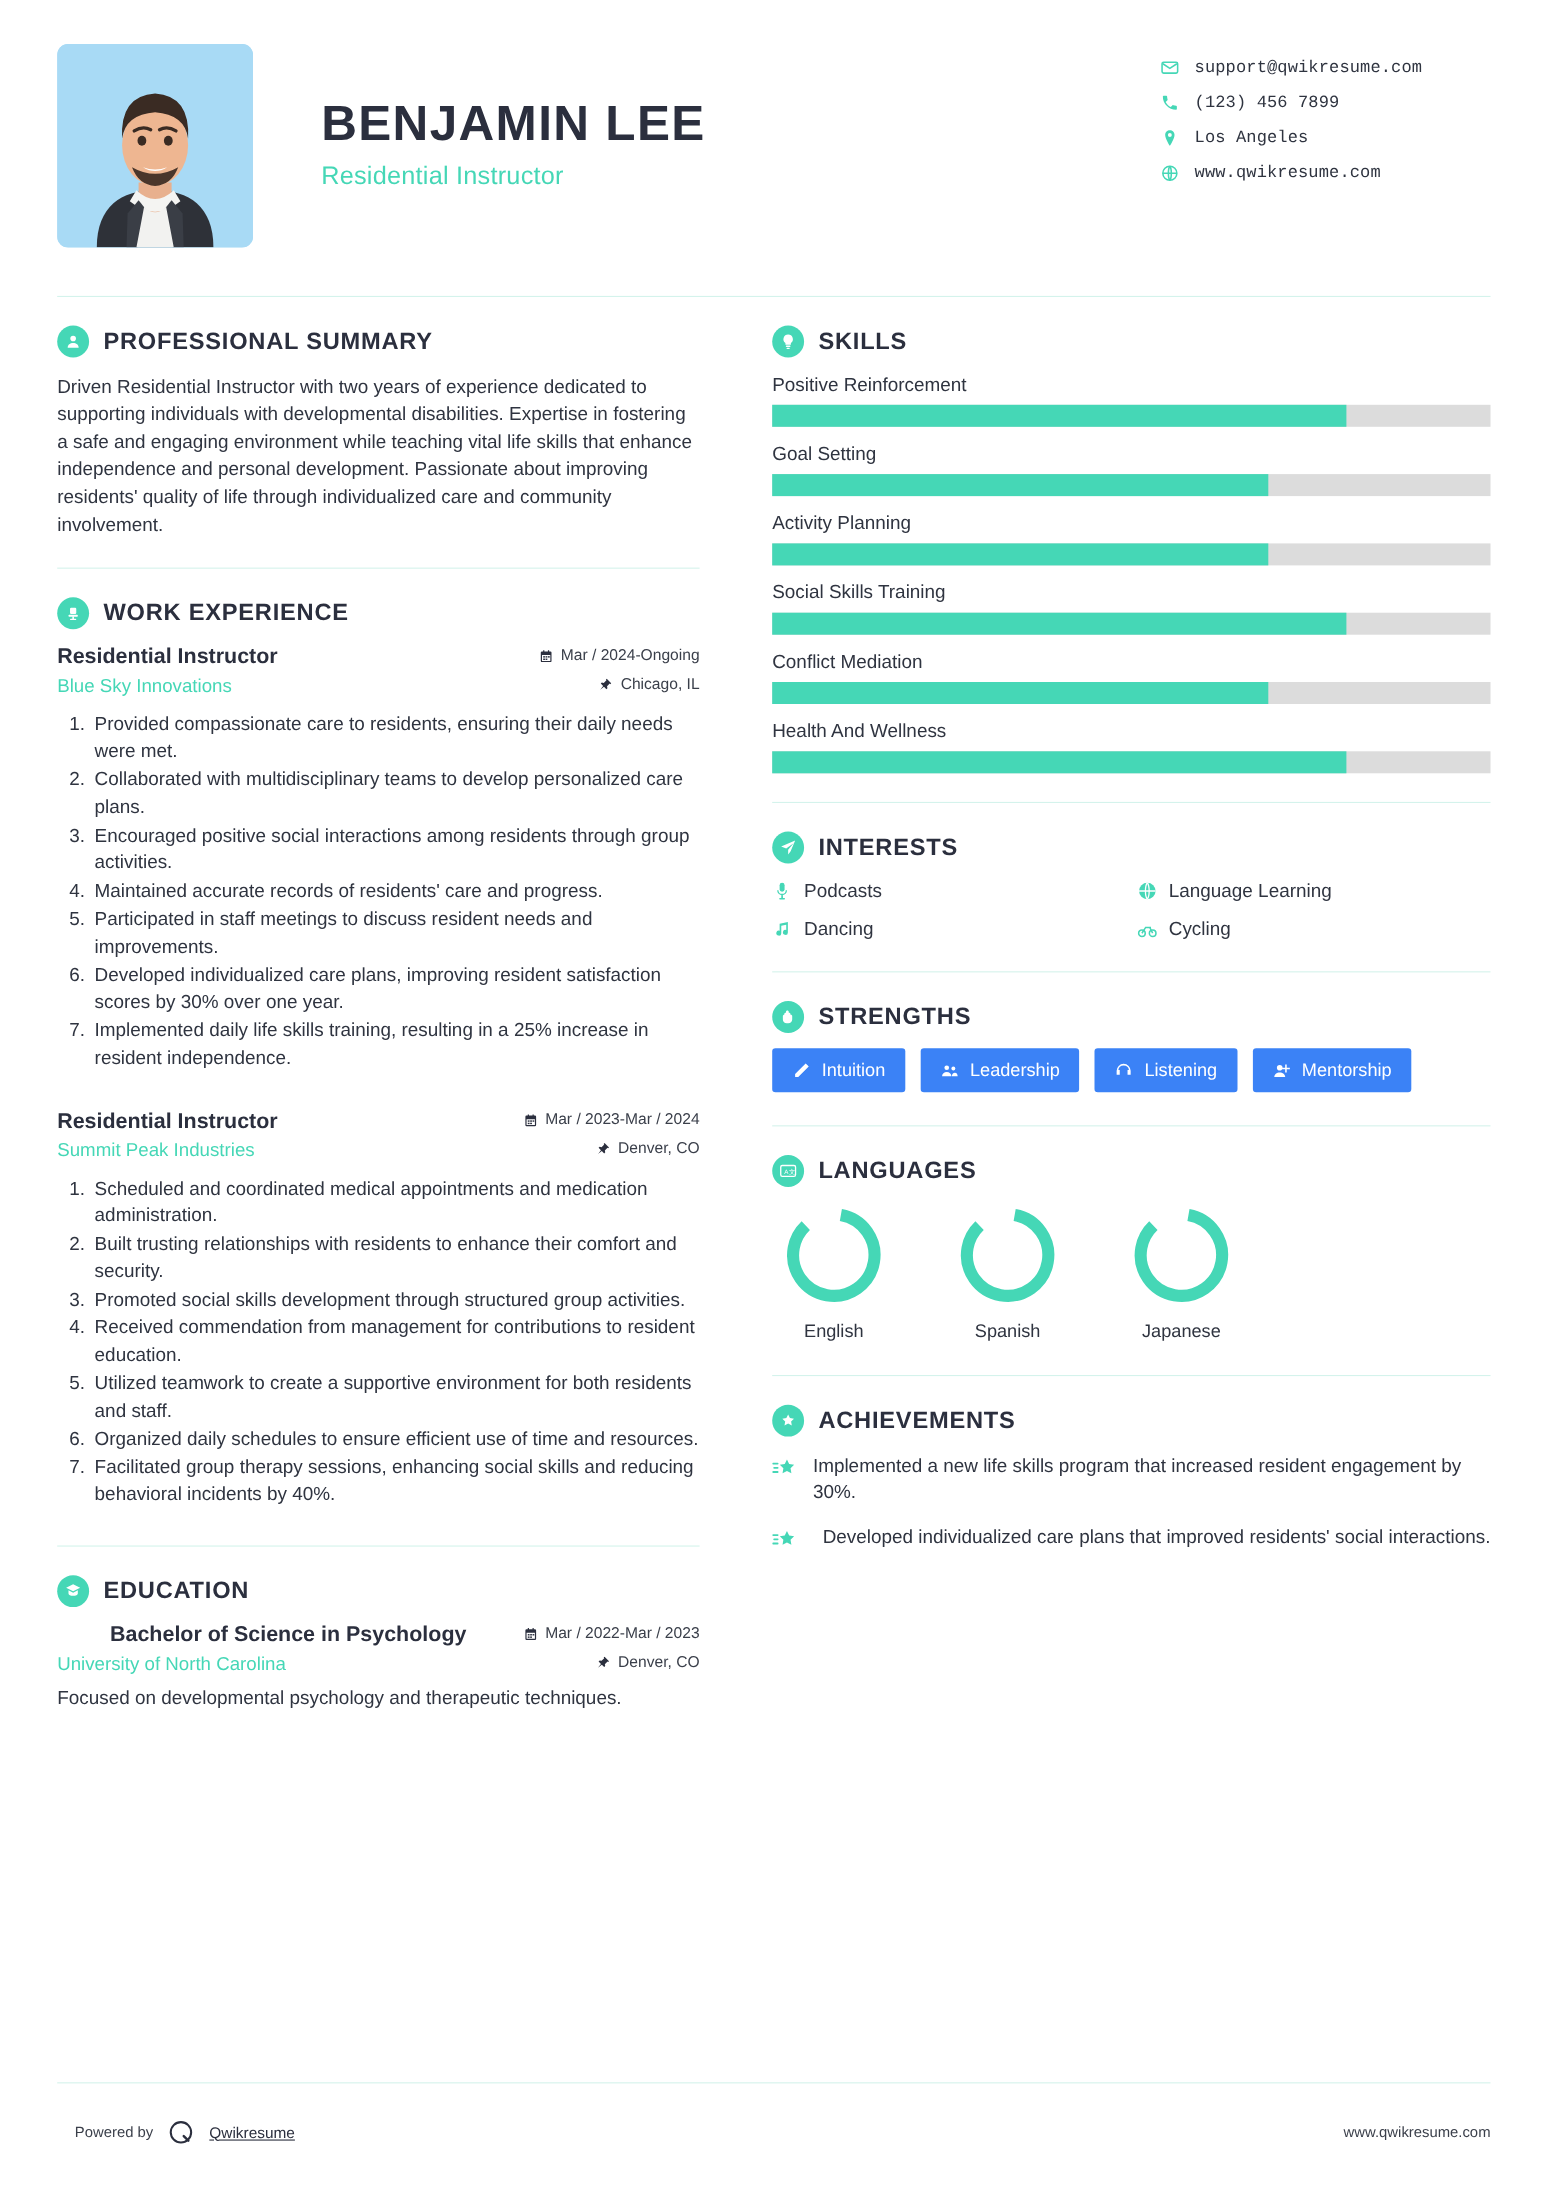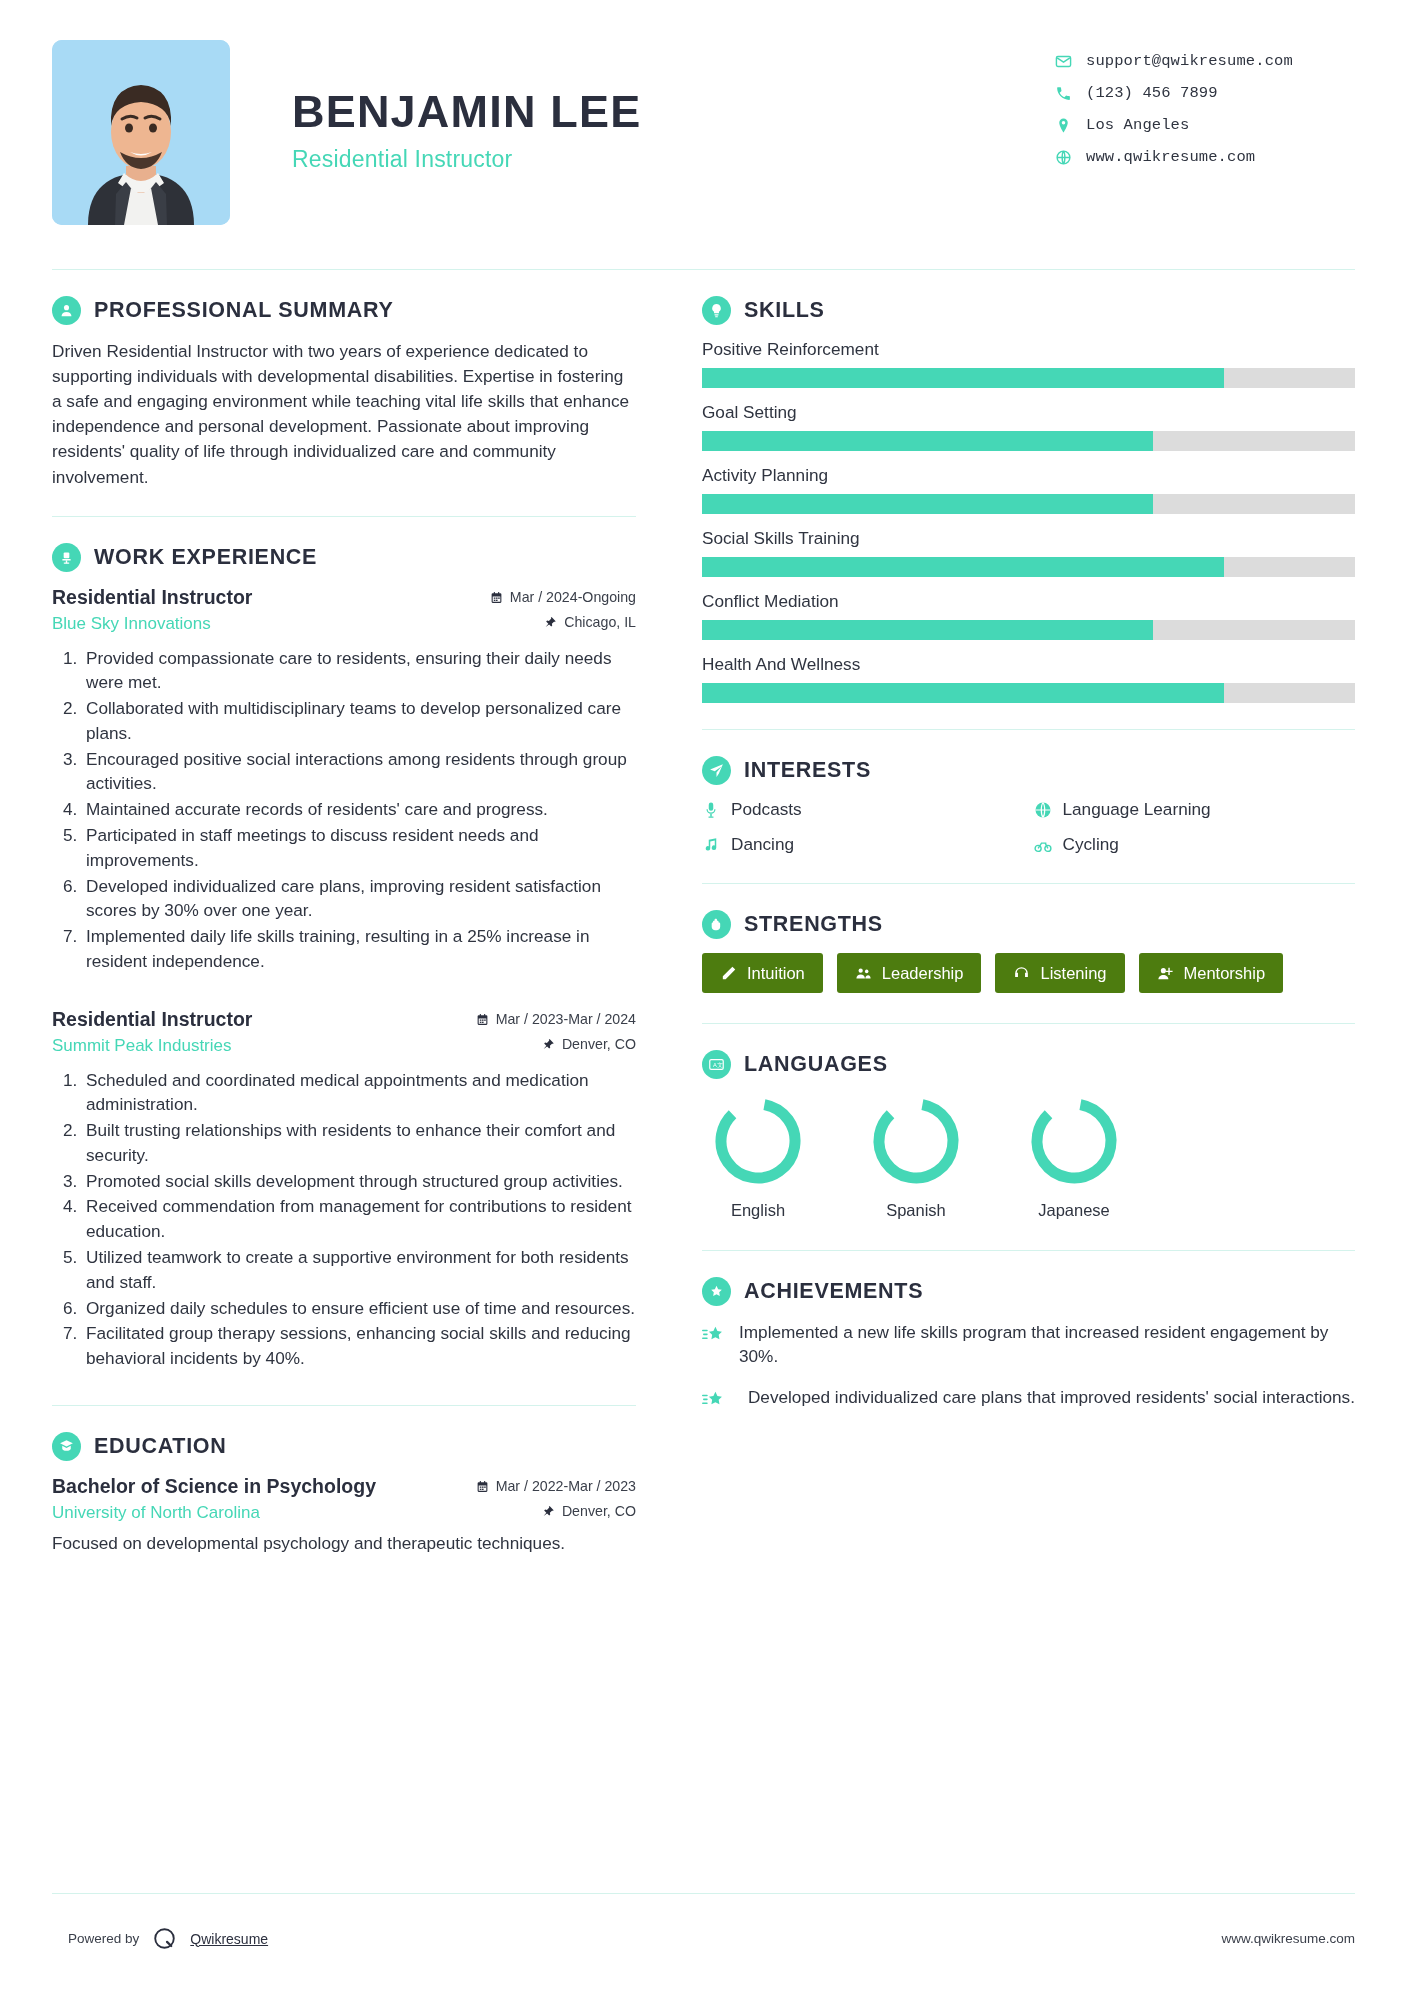--- a/index.html
+++ b/index.html
@@ -67,40 +67,40 @@
   .job-org { font-size:17px; color:#45d7b6; margin-top:5px; }
   .meta { display:flex; align-items:center; gap:7px; font-size:14.2px; color:#3a3f4a; white-space:nowrap; }
   .meta svg { width:13px; height:13px; fill:#2b2f3e; flex:0 0 auto; }
   .bullets { margin:12px 0 0 0; padding-left:30px; }
   .bullets li {
     font-size:17.2px; line-height:1.44; color:#2f3440; margin-bottom:1px;
     padding-left:4px;
   }
 
   
-  .edu-title { font-size:19.5px; font-weight:bold; color:#2b2f3e; }
+  .edu-title { font-size:19.5px; font-weight:bold; color:#2b2f3e;margin-left:48px; }
   .edu-org { font-size:17px; color:#45d7b6; margin-top:5px; }
   .edu-desc { font-size:17.2px; color:#2f3440; margin-top:8px; line-height:1.44; }
 
   
   .skill { margin-bottom:14px; }
   .skill-name { font-size:17.2px; color:#2f3440; margin-bottom:8px; }
   .skill-track { height:20px; background:#dcdcdc; width:100%; position:relative; }
   .skill-fill { height:100%; background:#45d7b6; }
 
   
   .interest-grid { display:grid; grid-template-columns:1fr 1fr; row-gap:14px; column-gap:10px; }
   .interest { display:flex; align-items:center; gap:11px; }
   .interest svg { width:18px; height:18px; flex:0 0 auto; }
   .interest span { font-size:17.2px; color:#2f3440; }
 
   
   .strength-grid { display:flex; flex-wrap:wrap; gap:14px; }
   .strength {
-    background:#4d7c0f; color:#ffffff; height:40px;
+    background:#3b82f6; color:#ffffff; height:40px;
     display:flex; align-items:center; gap:10px; padding:0 18px;
     border-radius:3px;
   }
   .strength svg { width:17px; height:17px; fill:#ffffff; flex:0 0 auto; }
   .strength span { font-size:16.5px; }
 
   
   .lang-grid { display:flex; gap:46px; margin-top:6px; }
   .lang { width:112px; text-align:center; }
   .lang svg { display:block; margin:0 auto; }

